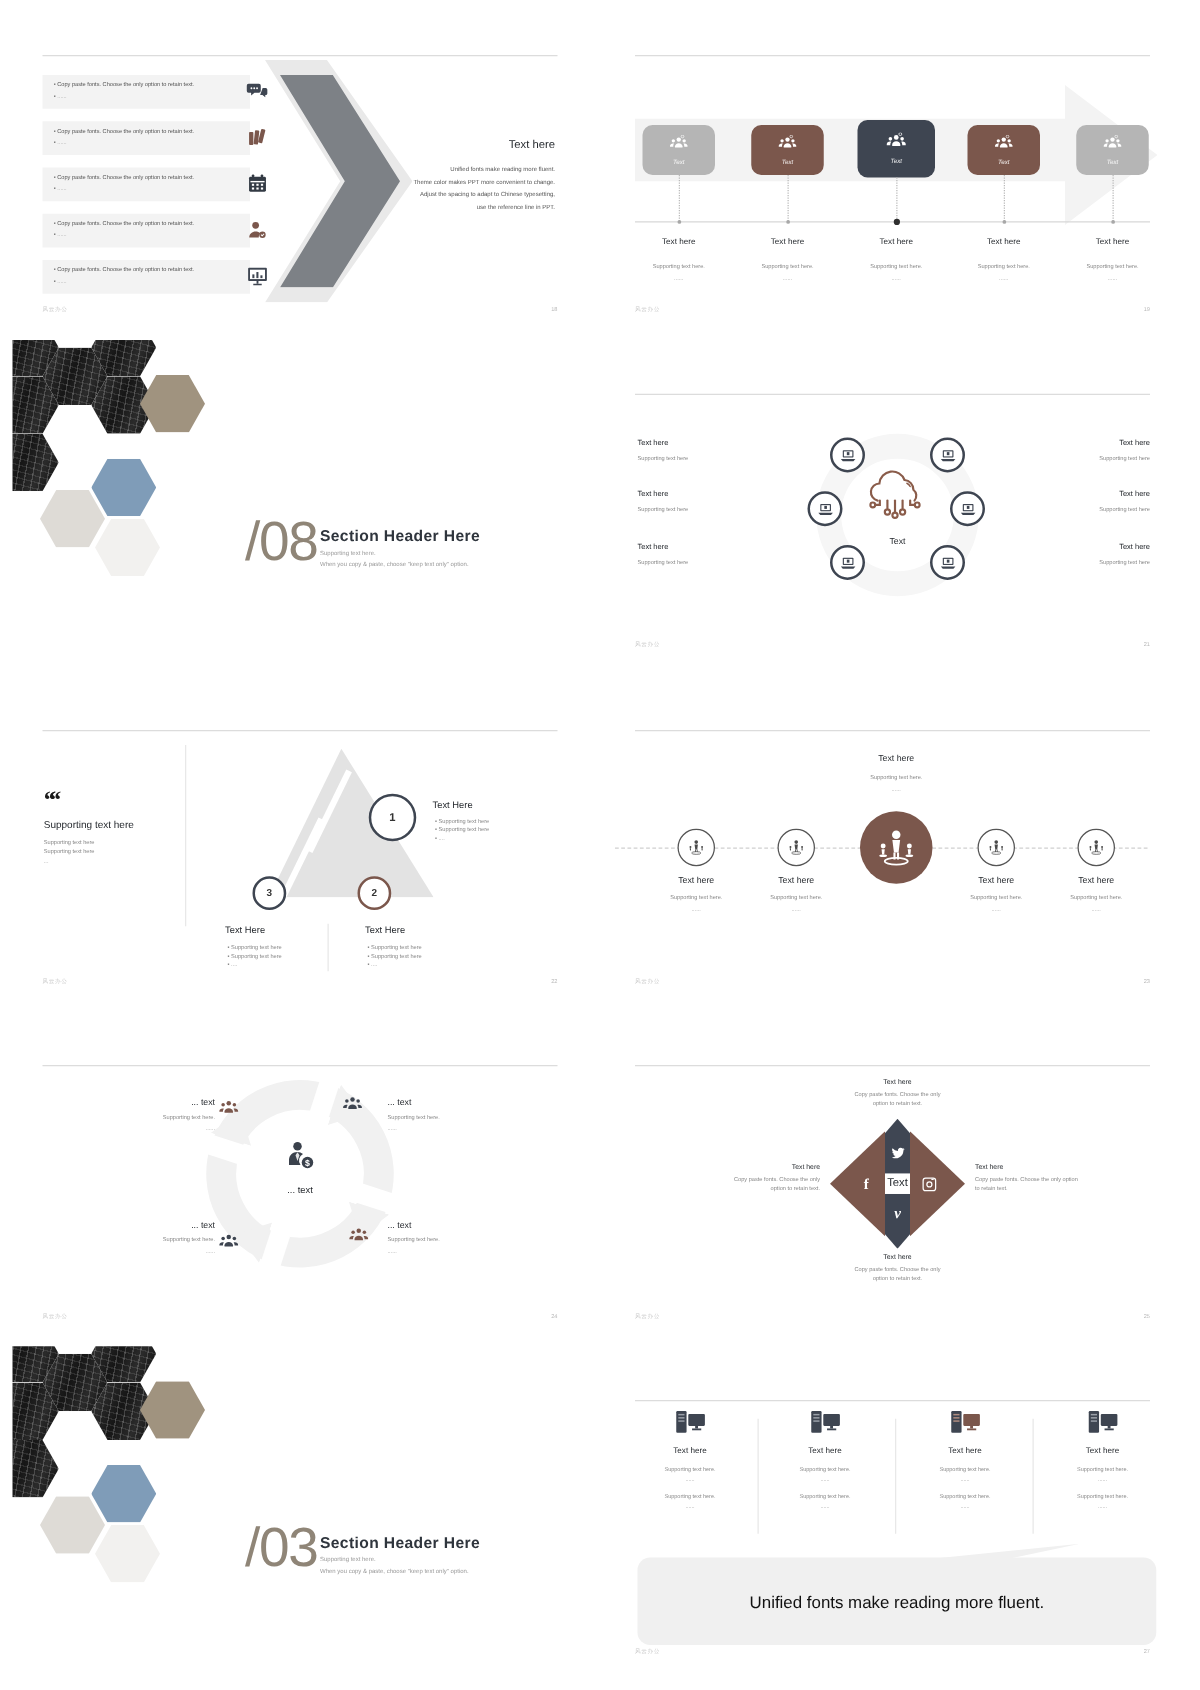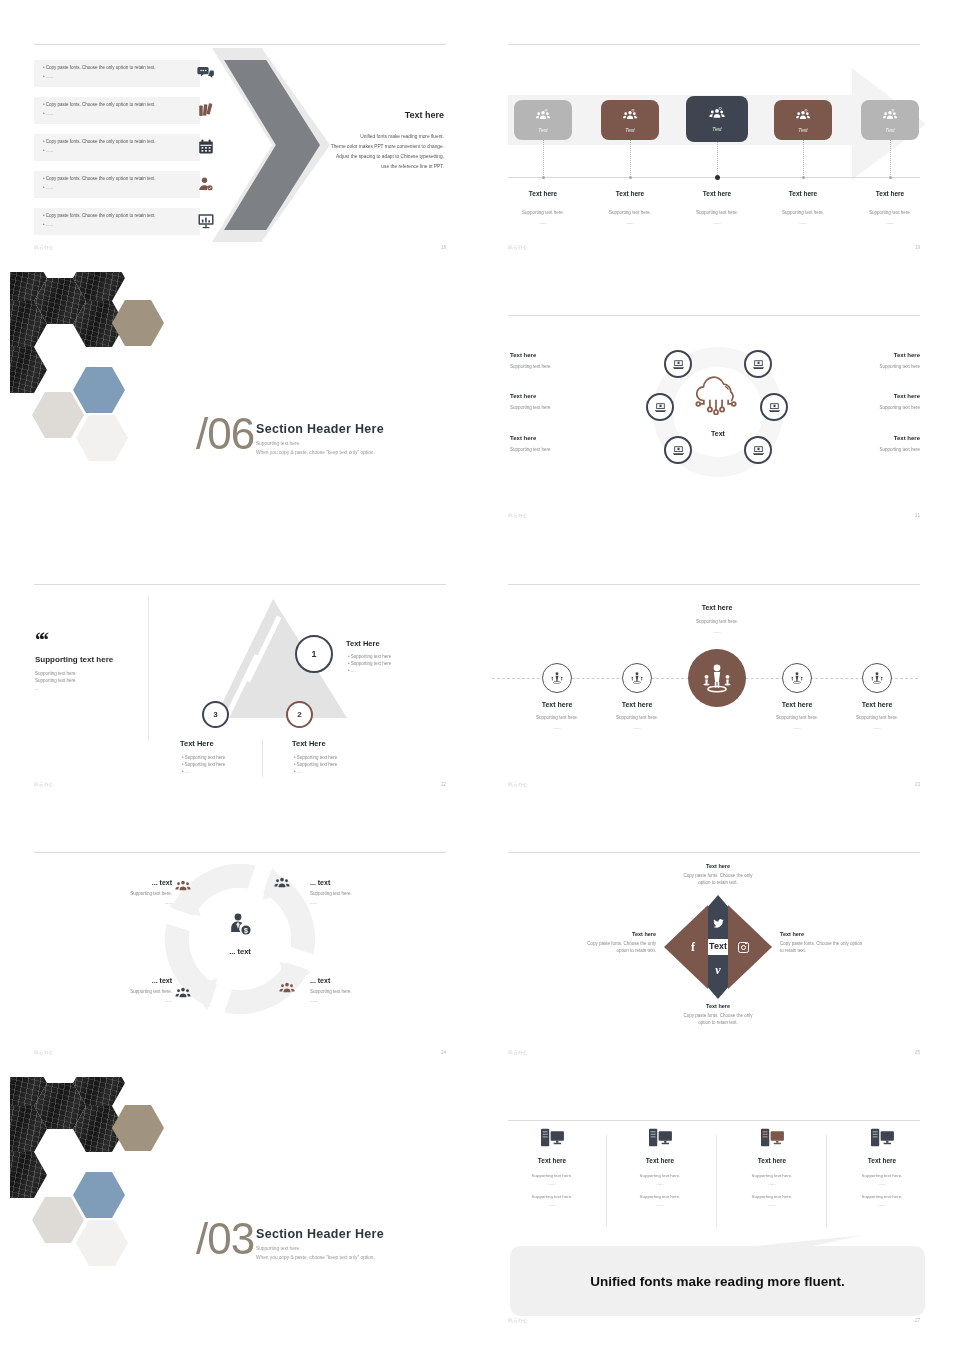--- a/index.html
+++ b/index.html
@@ -3,21 +3,21 @@
 <meta charset="utf-8">
 <style>
   html,body{margin:0;padding:0}
   body{width:960px;height:1352px;position:relative;background:#ffffff;
        font-family:"Liberation Sans","DejaVu Sans",sans-serif;overflow:hidden}
   .slide{position:absolute;width:442px;height:250px;background:#fff;overflow:hidden}
   .abs{position:absolute}
   .rule{position:absolute;left:24px;right:6px;top:40px;height:1px;background:#dcdcdc}
   .foot{position:absolute;left:24px;bottom:4px;font-size:4.5px;color:#c9c9c9;letter-spacing:.5px}
   .pnum{position:absolute;right:6px;bottom:4px;font-size:4.5px;color:#b8b8b8}
-  .tt{font-weight:700;color:#1f2328}
+  .tt{font-weight:400;color:#1f2328}
   .ts{color:#8a8a8a}
   .ctr{text-align:center}
   .rt{text-align:right}
   .wm{position:absolute;font-size:20px;color:rgba(0,0,0,.04);transform:rotate(-27deg);
       pointer-events:none;white-space:nowrap}
   
   .s18bar{position:absolute;left:24px;width:166px;height:27px;background:#f3f3f3}
   .s18bar .l1{position:absolute;left:9px;top:5px;font-size:4.5px;color:#555;width:130px}
   .s18bar .l2{position:absolute;left:9px;top:14px;font-size:4.5px;color:#999}
   .s18bar .bl::before{content:"•  ";color:#777}
@@ -270,21 +270,21 @@
   <div class="hex photo" style="left:24px;top:6px"></div>
   <div class="hex photo" style="left:63px;top:-17px"></div>
   <div class="hex photo" style="left:-15px;top:29px"></div>
   <div class="hex photo" style="left:63px;top:29px"></div>
   <div class="hex photo" style="left:-15px;top:75px"></div>
   <div class="hex taupe" style="left:102px;top:28px"></div>
   <div class="hex blue" style="left:63px;top:95px"></div>
   <div class="hex lg1" style="left:22px;top:120px"></div>
   <div class="hex lg2" style="left:66px;top:143px"></div>
 
-  <div class="secnum" style="left:186px;top:140px">/06</div>
+  <div class="secnum" style="left:186px;top:140px">/08</div>
   <div class="sechead" style="left:246px;top:150px">Section Header Here</div>
   <div class="secsub" style="left:246px;top:169px">Supporting text here.</div>
   <div class="secsub" style="left:246px;top:178px">When you copy &amp; paste, choose "keep text only" option.</div>
 </section>
 
 <section class="slide" style="left:484px;top:272px">
   <div class="rule" style="top:43px"></div>
 
   <div class="abs" style="left:169px;top:75px;width:130px;height:130px;border-radius:50%;
        border:20px solid #f6f6f6;box-sizing:border-box"></div>

